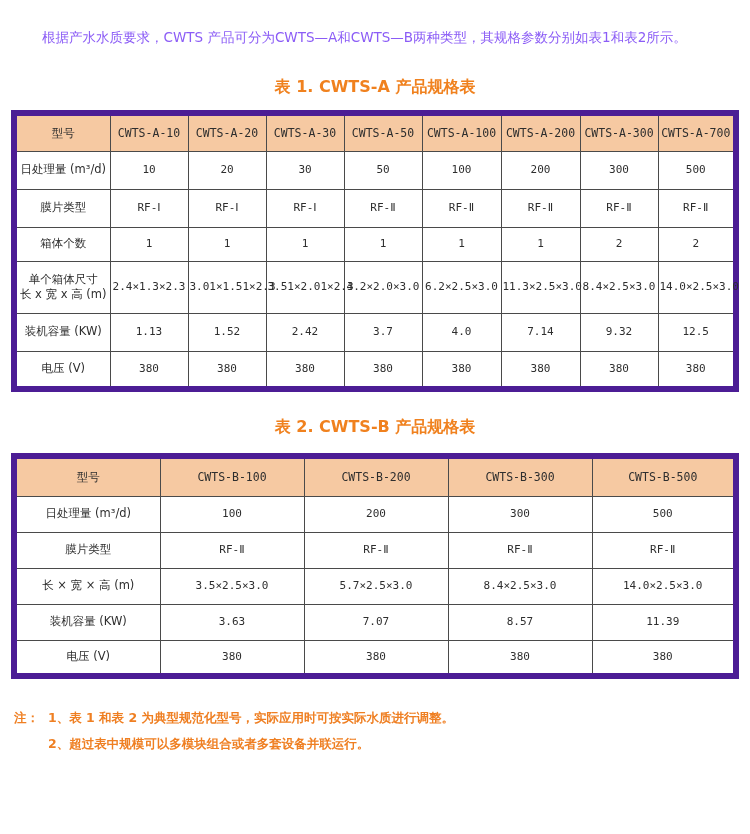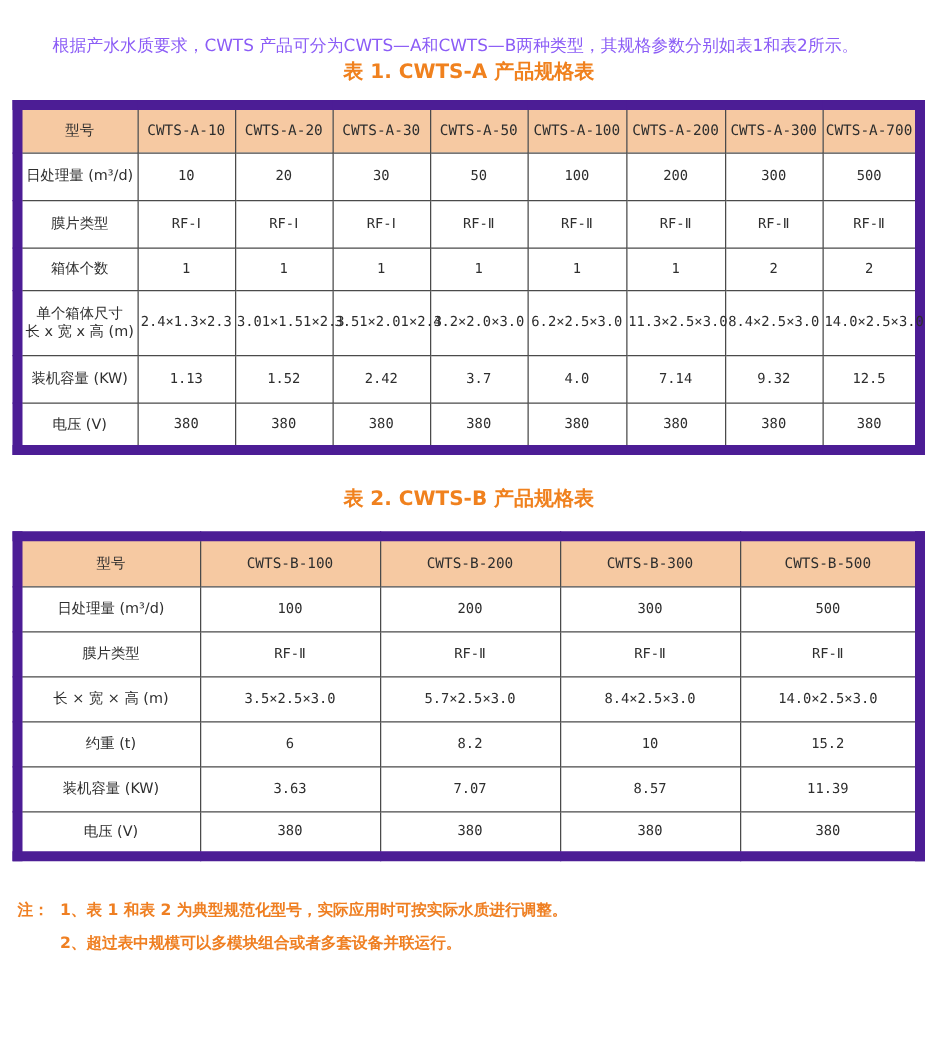--- a/index.html
+++ b/index.html
@@ -20,28 +20,28 @@
     font-size: 13.5px;
     line-height: 1.5;
     color: #8b5cf6;
   }
   .table-title {
     text-align: center;
     font-size: 16px;
     font-weight: bold;
     color: #f0811e;
   }
-  .title-1 { }
+  .title-1 { margin-top: 30px; }
   .title-2 { margin-top: 25px; }
   table {
     border-collapse: collapse;
     table-layout: fixed;
     margin: 0 auto;
     width: 722px;
-    border: 8px solid #4c1d95;
+    border: 6px solid #4c1d95;
   }
   .tbl-1 { margin-top: 12px; }
   .tbl-2 { margin-top: 15px; }
   th, td {
     border: 1px solid #4a4a4a;
     text-align: center;
     vertical-align: middle;
     font-weight: normal;
     font-size: 11px;
     font-family: "DejaVu Sans Mono", "DejaVu Sans", monospace;
@@ -214,27 +214,20 @@
       <td>RF-Ⅱ</td>
     </tr>
     <tr>
       <td class="row-label">长 × 宽 × 高 (m)</td>
       <td>3.5×2.5×3.0</td>
       <td>5.7×2.5×3.0</td>
       <td>8.4×2.5×3.0</td>
       <td>14.0×2.5×3.0</td>
     </tr>
     <tr>
-      <td class="row-label">约重 (t)</td>
-      <td>6</td>
-      <td>8.2</td>
-      <td>10</td>
-      <td>15.2</td>
-    </tr>
-    <tr>
       <td class="row-label">装机容量 (KW)</td>
       <td>3.63</td>
       <td>7.07</td>
       <td>8.57</td>
       <td>11.39</td>
     </tr>
     <tr>
       <td class="row-label">电压 (V)</td>
       <td>380</td>
       <td>380</td>

